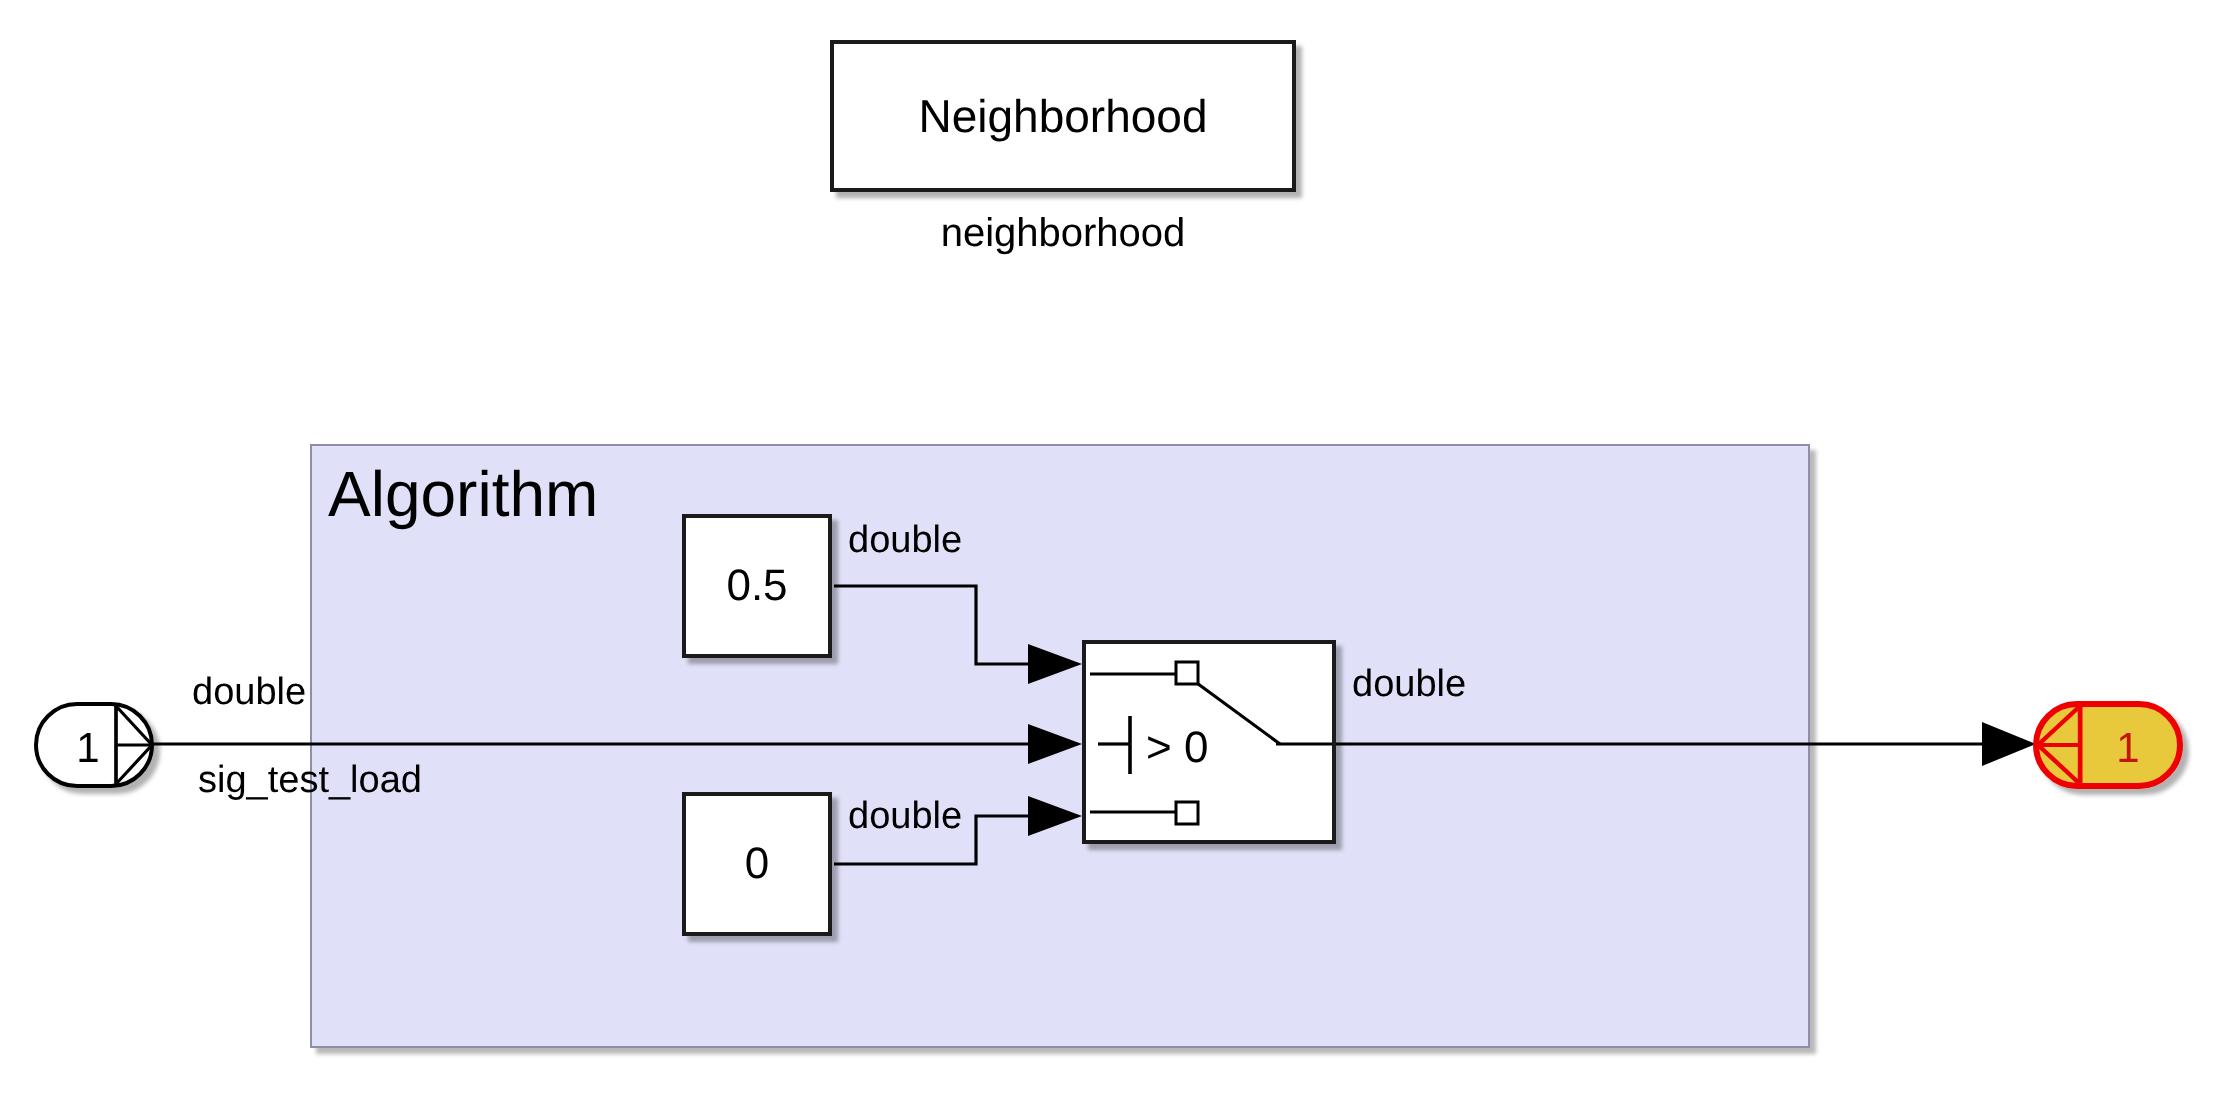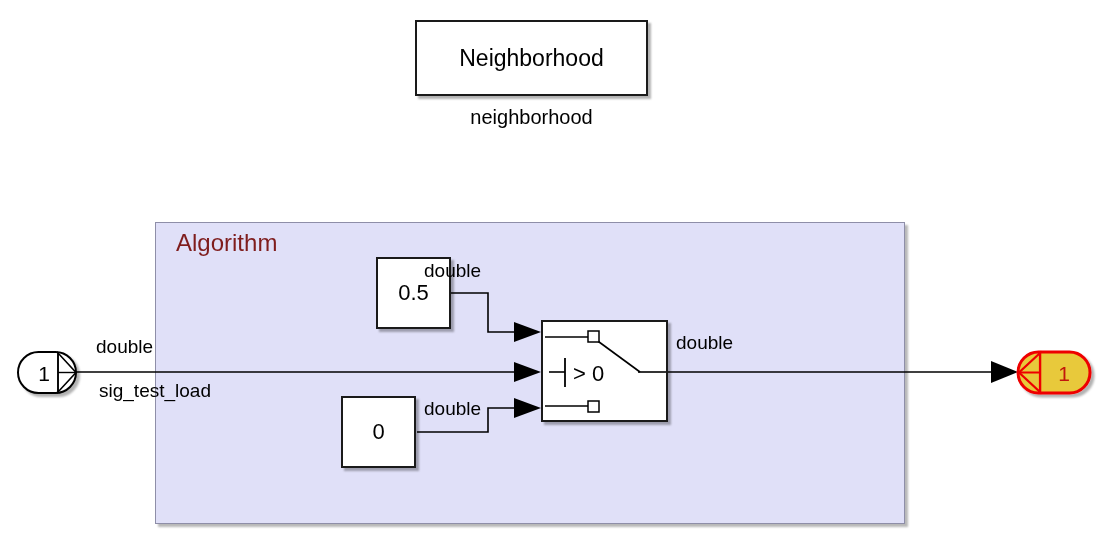--- a/index.html
+++ b/index.html
@@ -53,38 +53,38 @@
   #algorithm-subsystem {
     position: absolute;
     left: 155px; top: 222px;
     width: 750px; height: 302px;
     background: #e0e0f8;
     border: 1px solid #8e8ea8;
     box-shadow: 3px 3px 2px rgba(0,0,0,0.28);
     box-sizing: border-box;
   }
   #algorithm-title {
-    left: 176px; top: 229px;
-    font-size: 24px;
-    color: #7f1d1d;
+    left: 164px; top: 229px;
+    font-size: 32px;
+    color: #000000;
   }
   
   .const-block {
     position: absolute;
     background: #ffffff;
     border: 2px solid #1a1a1a;
     box-shadow: 3px 3px 2px rgba(0,0,0,0.30);
     display: flex;
     align-items: center;
     justify-content: center;
     box-sizing: border-box;
     font-size: 22px;
     color: #000;
   }
-  #const-half { left: 341px; top: 257px; width: 75px; height: 72px; margin-left: 35px; }
+  #const-half { left: 341px; top: 257px; width: 75px; height: 72px; }
   #const-zero { left: 341px; top: 396px; width: 75px; height: 72px; }
   
   #switch-block {
     position: absolute;
     left: 541px; top: 320px;
     width: 127px; height: 102px;
     background: #ffffff;
     border: 2px solid #1a1a1a;
     box-shadow: 3px 3px 2px rgba(0,0,0,0.30);
     box-sizing: border-box;

